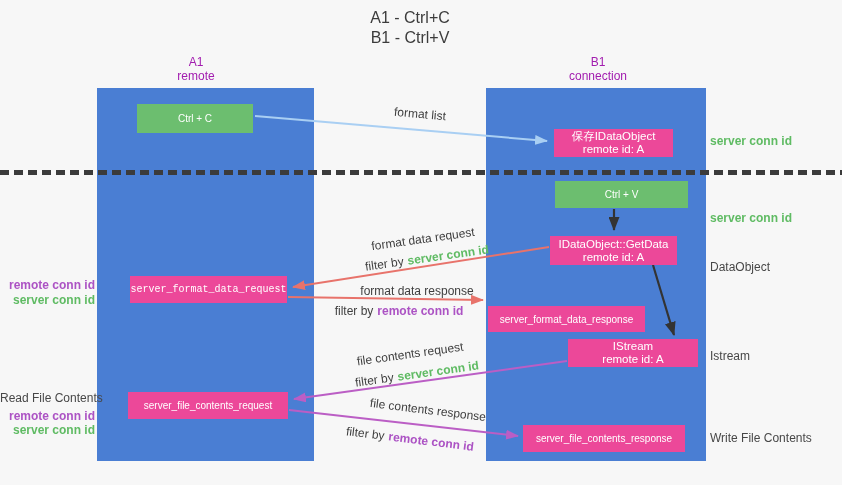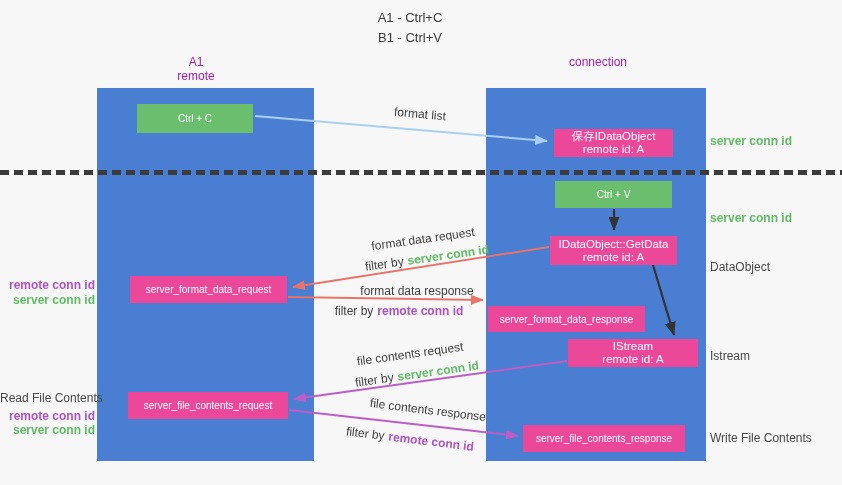--- a/index.html
+++ b/index.html
@@ -4,21 +4,21 @@
 <style>
   html,body{margin:0;padding:0;}
   body{
     width:842px;height:485px;background:#f7f7f7;
     font-family:"Liberation Sans","DejaVu Sans",sans-serif;
     color:#3f3f3f;overflow:hidden;
   }
   .stage{position:relative;width:842px;height:485px;}
   .abs{position:absolute;}
   
-  .title{left:300px;top:8px;width:220px;text-align:center;font-size:13px;line-height:20px;color:#3c3c3c;}
+  .title{left:300px;top:8px;width:220px;text-align:center;font-size:16px;line-height:20px;color:#3c3c3c;}
   
   .llhead{width:120px;text-align:center;font-size:12px;line-height:14px;color:#a21caf;}
   
   .col{background:#4a7ed3;top:88px;height:373px;}
   .col-a{left:97px;width:217px;}
   .col-b{left:486px;width:220px;}
   
   .dashes{left:0;top:170px;width:842px;height:5px;
     background:repeating-linear-gradient(90deg,#3b3b3b 0 9px,transparent 9px 14px);}
   
@@ -51,20 +51,21 @@
   <div class="abs title">
     <div>A1 - Ctrl+C</div>
     <div>B1 - Ctrl+V</div>
   </div>
 
   <div class="abs llhead" style="left:136px;top:55px;">
     <div>A1</div>
     <div>remote</div>
   </div>
   <div class="abs llhead" style="left:538px;top:55px;">
+    <div>B1</div>
     <div>connection</div>
   </div>
 
   <div class="abs col col-a"></div>
   <div class="abs col col-b"></div>
 
   <div class="abs dashes"></div>
 
   <svg class="overlay" width="842" height="485" viewBox="0 0 842 485">
     <defs>
@@ -90,28 +91,28 @@
     <line x1="289" y1="410" x2="518" y2="436" stroke="#bb5ec5" stroke-width="2" marker-end="url(#mpur)"></line>
   </svg>
 
   <div class="abs bx bx-green" style="left:137px;top:104px;width:116px;height:29px;">
     <span class="one">Ctrl + C</span>
   </div>
   <div class="abs bx bx-orange" style="left:554px;top:129px;width:119px;height:28px;">
     <span class="l1">保存IDataObject</span>
     <span class="l2">remote id: A</span>
   </div>
-  <div class="abs bx bx-green" style="left:555px;top:181px;width:117px;height:27px;">
+  <div class="abs bx bx-green" style="left:555px;top:181px;width:133px;height:27px;">
     <span class="one">Ctrl + V</span>
   </div>
   <div class="abs bx bx-orange" style="left:550px;top:236px;width:127px;height:29px;">
     <span class="l1">IDataObject::GetData</span>
     <span class="l2">remote id: A</span>
   </div>
-  <div class="abs bx bx-orange" style="left:130px;top:276px;width:157px;height:27px;">
+  <div class="abs bx bx-orange" style="left:130px;top:276px;width:157px;height:27px;font-family:Liberation Mono, monospace;">
     <span class="one">server_format_data_request</span>
   </div>
   <div class="abs bx bx-orange" style="left:488px;top:289px;width:157px;height:26px;margin-top:17px;">
     <span class="one">server_format_data_response</span>
   </div>
   <div class="abs bx bx-orange" style="left:568px;top:339px;width:130px;height:28px;">
     <span class="l1">IStream</span>
     <span class="l2">remote id: A</span>
   </div>
   <div class="abs bx bx-orange" style="left:128px;top:392px;width:160px;height:27px;">

